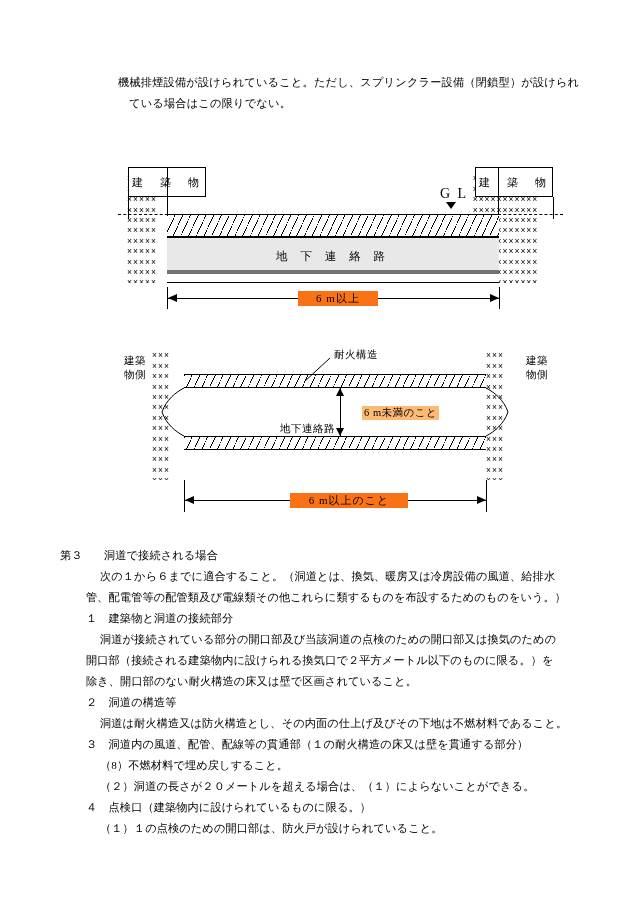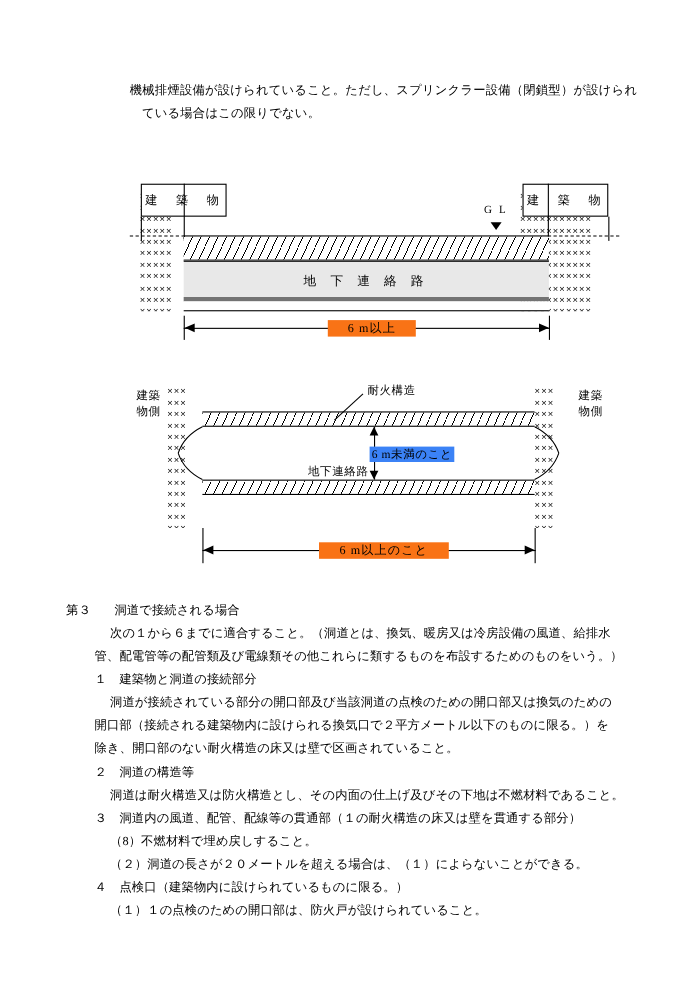--- a/index.html
+++ b/index.html
@@ -93,21 +93,21 @@
   .hatchband {
     position: absolute;
     background:
       repeating-linear-gradient(115deg, #000 0px, #000 0.8px, #fff 0.8px, #fff 7px);
     border-top: 1px solid #000;
     border-bottom: 1px solid #000;
     box-sizing: border-box;
   }
   .glmark {
     position: absolute;
-    font-size: 10px;
+    font-size: 14px;
     letter-spacing: 2px;
     font-family: "Liberation Serif", serif;
   }
   .tri-down {
     position: absolute;
     width: 0; height: 0;
     border-left: 5px solid transparent;
     border-right: 5px solid transparent;
     border-top: 7px solid #000;
   }
@@ -286,21 +286,21 @@
       <line x1="240" y1="28" x2="214" y2="52" stroke="#000" stroke-width="1"></line>
     </svg>
 
     <div class="f2label" style="left:244px; top:18px;">耐火構造</div>
 
     <div class="f2label" style="left:146px; top:92px;margin-left:44px;">地下連絡路</div>
 
     <div class="vline" style="left:250px; top:58px; height:48px;"></div>
     <div style="position:absolute;left:246px;top:58px;width:0;height:0;border-left:4px solid transparent;border-right:4px solid transparent;border-bottom:8px solid #000;"></div>
     <div style="position:absolute;left:246px;top:98px;width:0;height:0;border-left:4px solid transparent;border-right:4px solid transparent;border-top:8px solid #000;"></div>
-    <div class="f2label" style="left:246px; top:76px; background:#3b82f6; padding:0 2px;">6 m未満のこと</div>
+    <div class="f2label" style="left:272px; top:76px; background:#fdba74; padding:0 2px;">6 m未満のこと</div>
 
     <div class="vline" style="left:94px; top:150px; height:32px;"></div>
     <div class="vline" style="left:396px; top:150px; height:32px;"></div>
     <div class="hline" style="left:94px; top:170px; width:303px;"></div>
     <div style="position:absolute;left:95px;top:166px;width:0;height:0;border-top:4px solid transparent;border-bottom:4px solid transparent;border-right:9px solid #000;"></div>
     <div style="position:absolute;left:387px;top:166px;width:0;height:0;border-top:4px solid transparent;border-bottom:4px solid transparent;border-left:9px solid #000;"></div>
     <div class="dimlabel" style="left:200px; top:163px; width:110px;">6 m以上のこと</div>
   </div>
 
   <div class="body">

